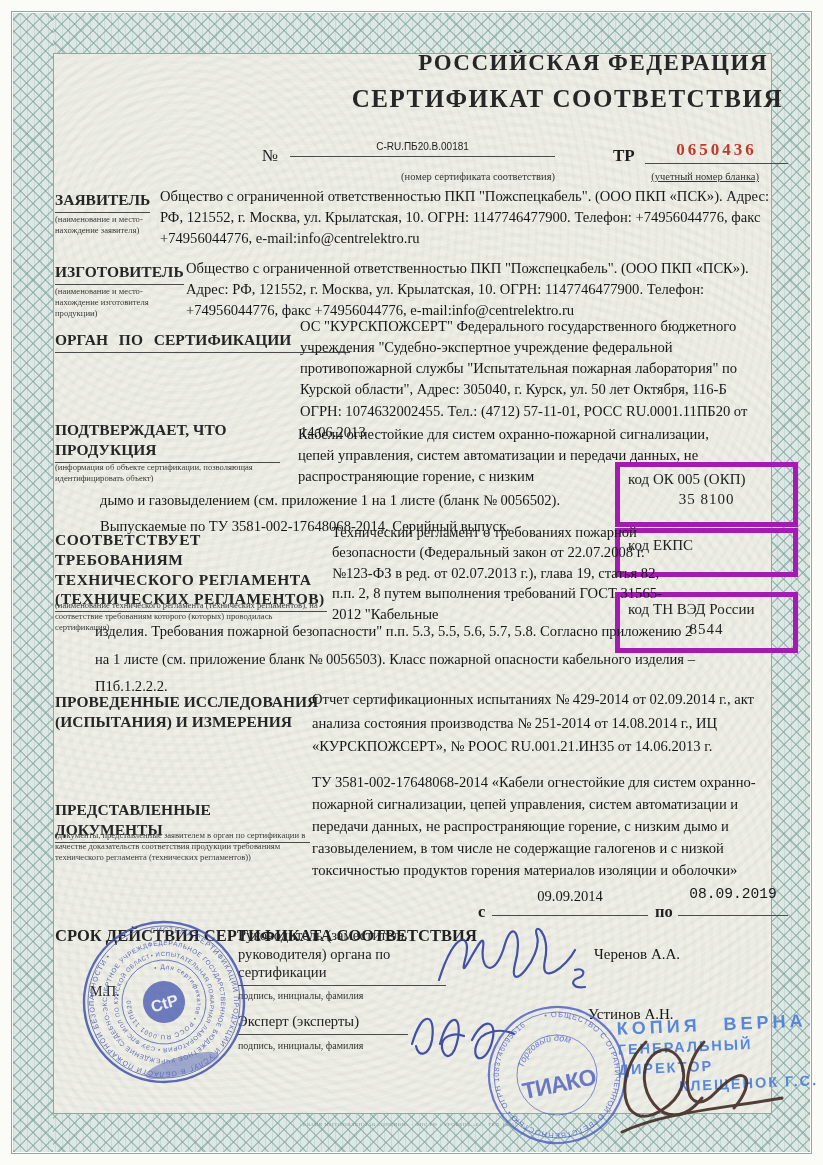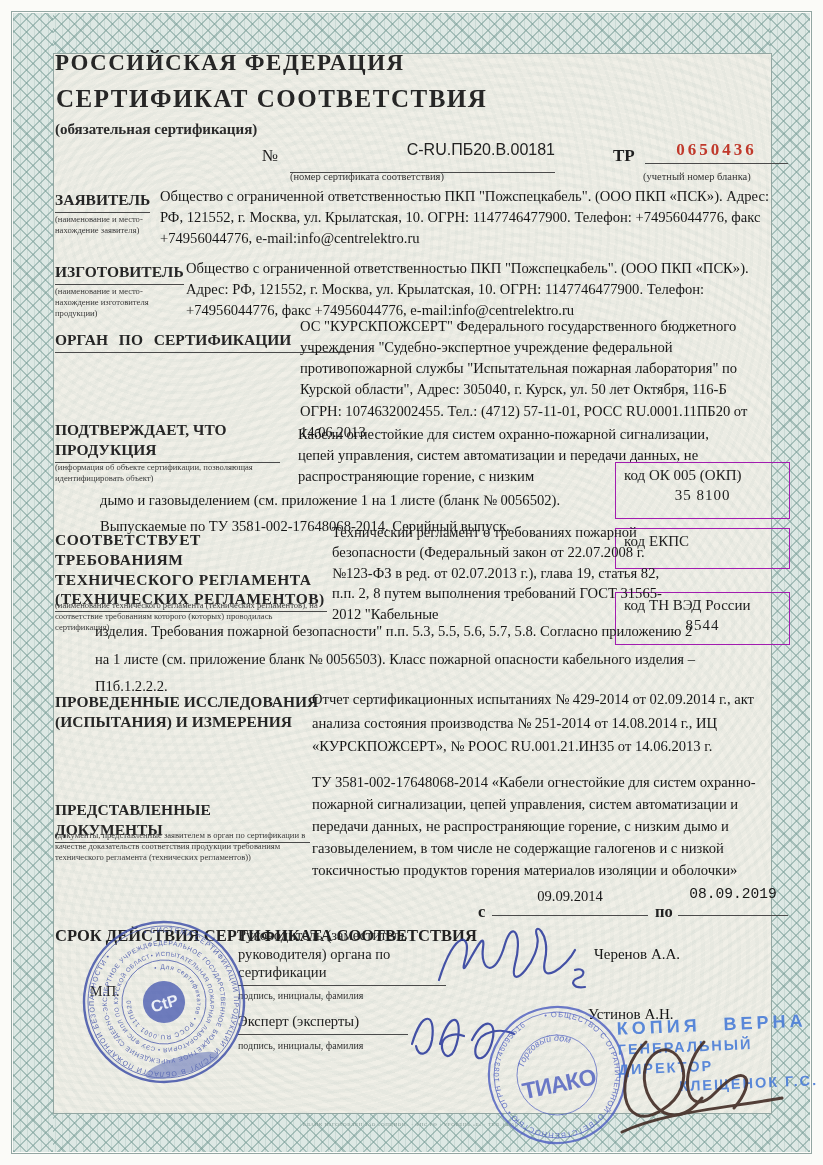--- a/index.html
+++ b/index.html
@@ -16,34 +16,34 @@
   .band.bottom{left:13px;top:1112px;width:797px;height:40px;}
   .band.left{left:13px;top:13px;width:40px;height:1139px;}
   .band.right{left:770px;top:13px;width:40px;height:1139px;}
   .inner-area{position:absolute;left:53px;top:53px;width:717px;height:1059px;border:1px solid #93a6a2;
     background-color:#f0efe7;
     background-image:
       repeating-radial-gradient(circle at 18% 16%, rgba(145,170,165,.06) 0 3px, transparent 3px 8px),
       repeating-radial-gradient(circle at 68% 55%, rgba(145,170,165,.05) 0 4px, transparent 4px 10px),
       repeating-radial-gradient(circle at 40% 85%, rgba(145,170,165,.05) 0 4px, transparent 4px 9px);}
   .abs{position:absolute;}
-  .ctr{text-align:left;}
+  .ctr{text-align:right;}
   .t1{font-size:23px;font-weight:bold;letter-spacing:1.5px;color:#262626;}
   .t2{font-size:25px;font-weight:bold;letter-spacing:1.5px;color:#262626;}
   .t3{font-size:15px;font-weight:bold;color:#2a2a2a;}
   .lbl{font-weight:bold;font-size:15.5px;color:#262626;line-height:1.28;}
   .lbl.ul{border-bottom:1px solid #4a4a4a;padding-bottom:2px;}
   .sub{font-size:8.6px;color:#3a3a3a;line-height:1.3;}
   .txt{font-size:14.6px;line-height:1.45;color:#171717;}
   .numsign{font-size:17px;}
   .slot{border-bottom:1px solid #4a4a4a;text-align:center;}
-  .cert-num{font-family:"Liberation Sans","DejaVu Sans",sans-serif;font-size:16px;color:#222;padding-bottom:13px;text-align:right;}
+  .cert-num{font-family:"Liberation Sans","DejaVu Sans",sans-serif;font-size:10px;color:#222;padding-bottom:4px;}
   .blank-num{font-size:17px;font-weight:bold;letter-spacing:3px;color:#c0392b;padding-bottom:3px;}
   .cap{font-size:10.5px;color:#333;}
-  .code-box{position:absolute;border:1px solid #a21caf;padding:4px 8px 3px 8px;font-size:15px;color:#222;}
+  .code-box{position:absolute;border:5px solid #a21caf;padding:4px 8px 3px 8px;font-size:15px;color:#222;}
   .code-box .val{text-align:center;font-size:15px;margin-top:3px;letter-spacing:1px;}
   .validity-lbl{font-size:16.5px;font-weight:bold;color:#222;}
   .role{font-size:14.6px;line-height:1.28;color:#222;}
   .role.ul{border-bottom:1px solid #4a4a4a;padding-bottom:3px;}
   .cap2{font-size:10px;color:#333;}
   .name{font-size:15px;color:#141414;}
   .mp{font-size:14px;color:#222;}
   .copy-stamp{color:#4d7fd8;font-family:"Liberation Sans","DejaVu Sans",sans-serif;font-weight:bold;
     transform:rotate(-2.5deg);opacity:.92;line-height:1.35;}
   .copy-stamp .l1{font-size:18px;letter-spacing:4px;word-spacing:14px;}
@@ -57,29 +57,28 @@
 
 <div class="page">
   <div class="band top"></div>
   <div class="band bottom"></div>
   <div class="band left"></div>
   <div class="band right"></div>
   <div class="outer-line"></div>
   <div class="inner-area"></div>
 
   <div class="abs ctr t1" style="left:55px;top:50px;width:713px;">РОССИЙСКАЯ ФЕДЕРАЦИЯ</div>
-  <div class="abs ctr t2" style="left:56px;top:85px;width:713px;">СЕРТИФИКАТ СООТВЕТСТВИЯ</div>
-  <div class="abs ctr t3" style="left:55px;top:121px;width:713px;">(обязательная сертификация)</div>
+  <div class="abs ctr t2" style="left:70px;top:85px;width:713px;">СЕРТИФИКАТ СООТВЕТСТВИЯ</div>
 
   <div class="abs numsign" style="left:262px;top:146px;">№</div>
   <div class="abs slot cert-num" style="left:290px;top:141px;width:265px;">C-RU.ПБ20.В.00181</div>
   <div class="abs ctr cap" style="left:290px;top:171px;width:265px;">(номер сертификата соответствия)</div>
   <div class="abs numsign" style="left:613px;top:146px;font-weight:bold;">ТР</div>
   <div class="abs slot blank-num" style="left:645px;top:140px;width:143px;">0650436</div>
-  <div class="abs ctr cap" style="left:643px;top:171px;width:143px;">(учетный номер бланка)</div>
+  <div class="abs ctr cap" style="left:616px;top:171px;width:143px;text-decoration:underline;">(учетный номер бланка)</div>
 
   <div class="abs lbl ul" style="left:55px;top:190px;">ЗАЯВИТЕЛЬ</div>
   <div class="abs sub" style="left:55px;top:214px;width:110px;">(наименование и место-нахождение  заявителя)</div>
   <div class="abs txt" style="left:160px;top:186px;width:612px;">Общество с ограниченной ответственностью ПКП "Пожспецкабель". (ООО ПКП «ПСК»). Адрес: РФ, 121552, г. Москва, ул. Крылатская, 10.  ОГРН: 1147746477900. Телефон: +74956044776, факс +74956044776, e-mail:info@centrelektro.ru</div>
 
   <div class="abs lbl ul" style="left:55px;top:262px;">ИЗГОТОВИТЕЛЬ</div>
   <div class="abs sub" style="left:55px;top:286px;width:130px;">(наименование и место-нахождение изготовителя продукции)</div>
   <div class="abs txt" style="left:186px;top:258px;width:586px;">Общество с ограниченной ответственностью ПКП "Пожспецкабель". (ООО ПКП «ПСК»). Адрес: РФ, 121552, г. Москва, ул. Крылатская, 10.  ОГРН: 1147746477900. Телефон: +74956044776, факс +74956044776, e-mail:info@centrelektro.ru</div>
 
   <div class="abs lbl ul" style="left:55px;top:330px;width:295px;word-spacing:7px;">ОРГАН ПО СЕРТИФИКАЦИИ</div>

